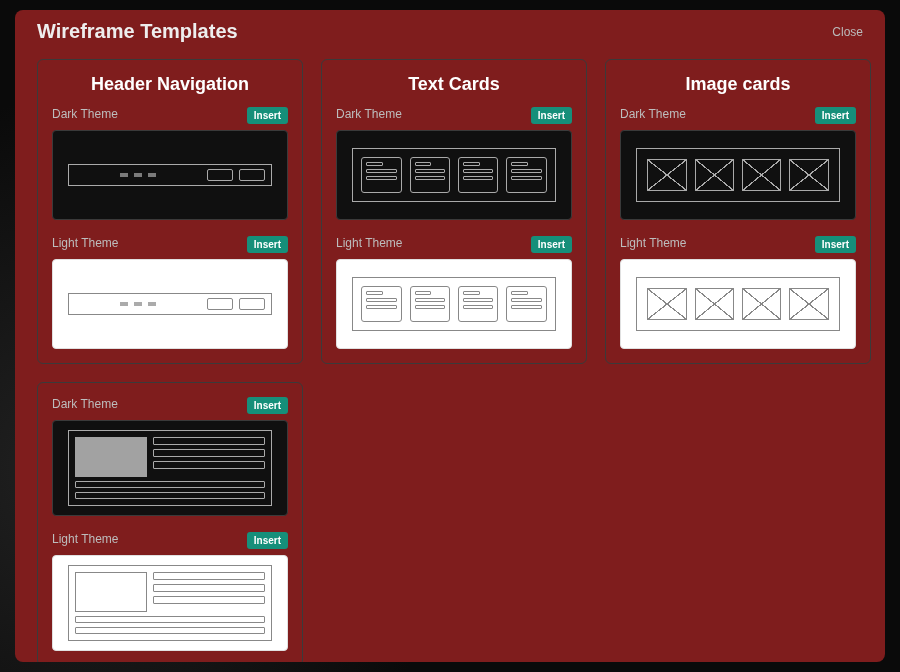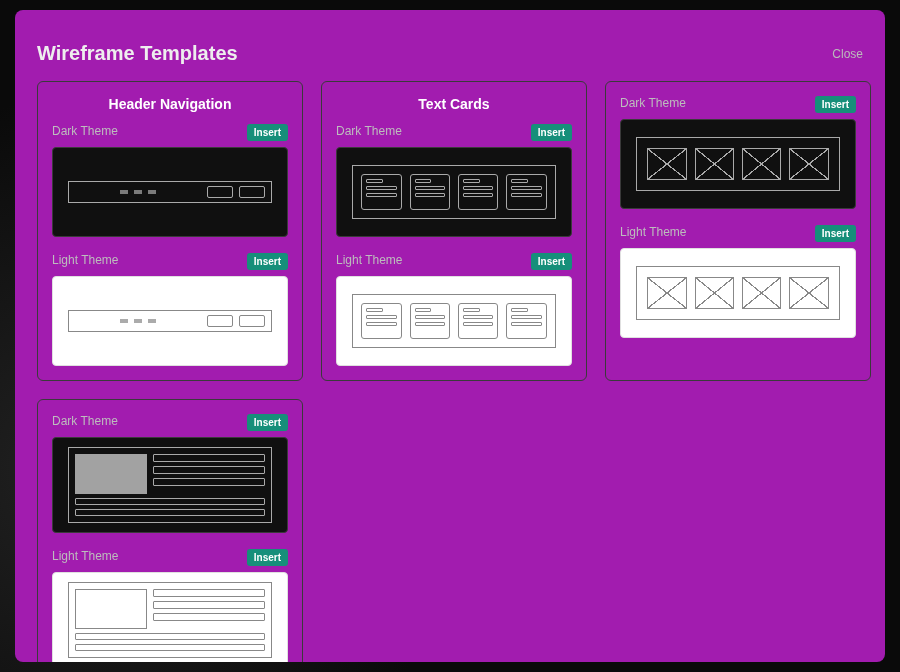--- a/index.html
+++ b/index.html
@@ -1,40 +1,40 @@
 <!DOCTYPE html>
 <html><head>
 <meta charset="utf-8">
 <style>
   * { box-sizing: border-box; margin: 0; padding: 0; }
   html, body { width: 900px; height: 672px; background: #000; font-family: Arial, Helvetica, sans-serif; color: #e4e4e4; overflow: hidden; }
   .app-bg { position: absolute; inset: 0; background: radial-gradient(circle at 10% 70%, #222 0%, #0a0a0a 40%), #000; }
   .modal {
     position: absolute;
     left: 15px; top: 10px; right: 15px; bottom: 10px;
-    background: #a21caf;
+    background: #7f1d1d;
     border-radius: 8px;
-    padding: 32px 22px 22px 22px;
+    padding: 10px 22px 22px 22px;
     overflow: auto;
   }
   .modal-head { display: flex; justify-content: space-between; align-items: center; margin-bottom: 16px; }
   .modal-title { font-size: 20px; font-weight: 700; color: #eee; }
   .close-btn { font-size: 12px; color: #bbb; cursor: pointer; margin-left: 44px; }
   .grid {
     display: grid;
     grid-template-columns: repeat(3, 266px);
     gap: 18px;
   }
   .card {
     border: 1px solid #3a3a3a;
     border-radius: 6px;
     padding: 14px;
   }
   .card-title {
-    color: #fff; font-weight: 700; font-size: 14px;
+    color: #fff; font-weight: 700; font-size: 18px;
     text-align: center; margin-bottom: 12px;
   }
   .variant-row {
     display: flex; justify-content: space-between; 
     margin-bottom: 6px;
   }
   .variant-label { font-size: 12px; color: #bdbdbd; }
   .insert-btn {
     background: #168f7a; color: #fff; font-size: 10px; font-weight: 600;
     border: none; border-radius: 3px; padding: 3px 7px; cursor: pointer;
@@ -216,20 +216,21 @@
           <div class="wf-tcard">
               <div class="hline short"></div>
               <div class="hline"></div>
               <div class="hline"></div>
             </div>
         </div>
       </div>
     </div>
 
     <div class="card">
+      <div class="card-title">Image cards</div>
 
       <div class="variant-row">
         <span class="variant-label">Dark Theme</span>
         <button class="insert-btn">Insert</button>
       </div>
       <div class="preview dark">
         <div class="wf-imgsrow">
           <div class="wf-img"></div>
             <div class="wf-img"></div>
             <div class="wf-img"></div>

